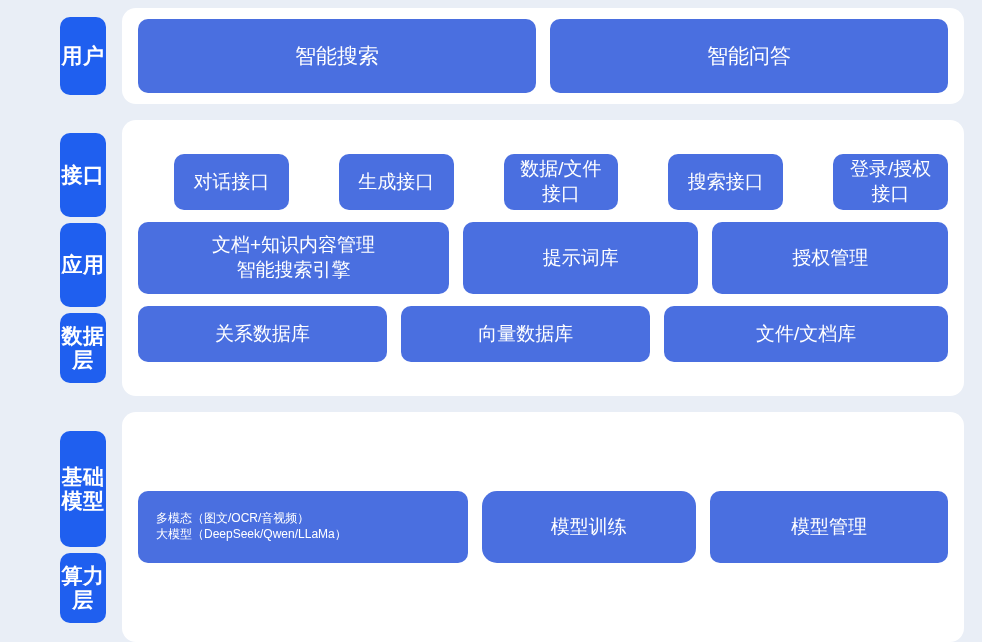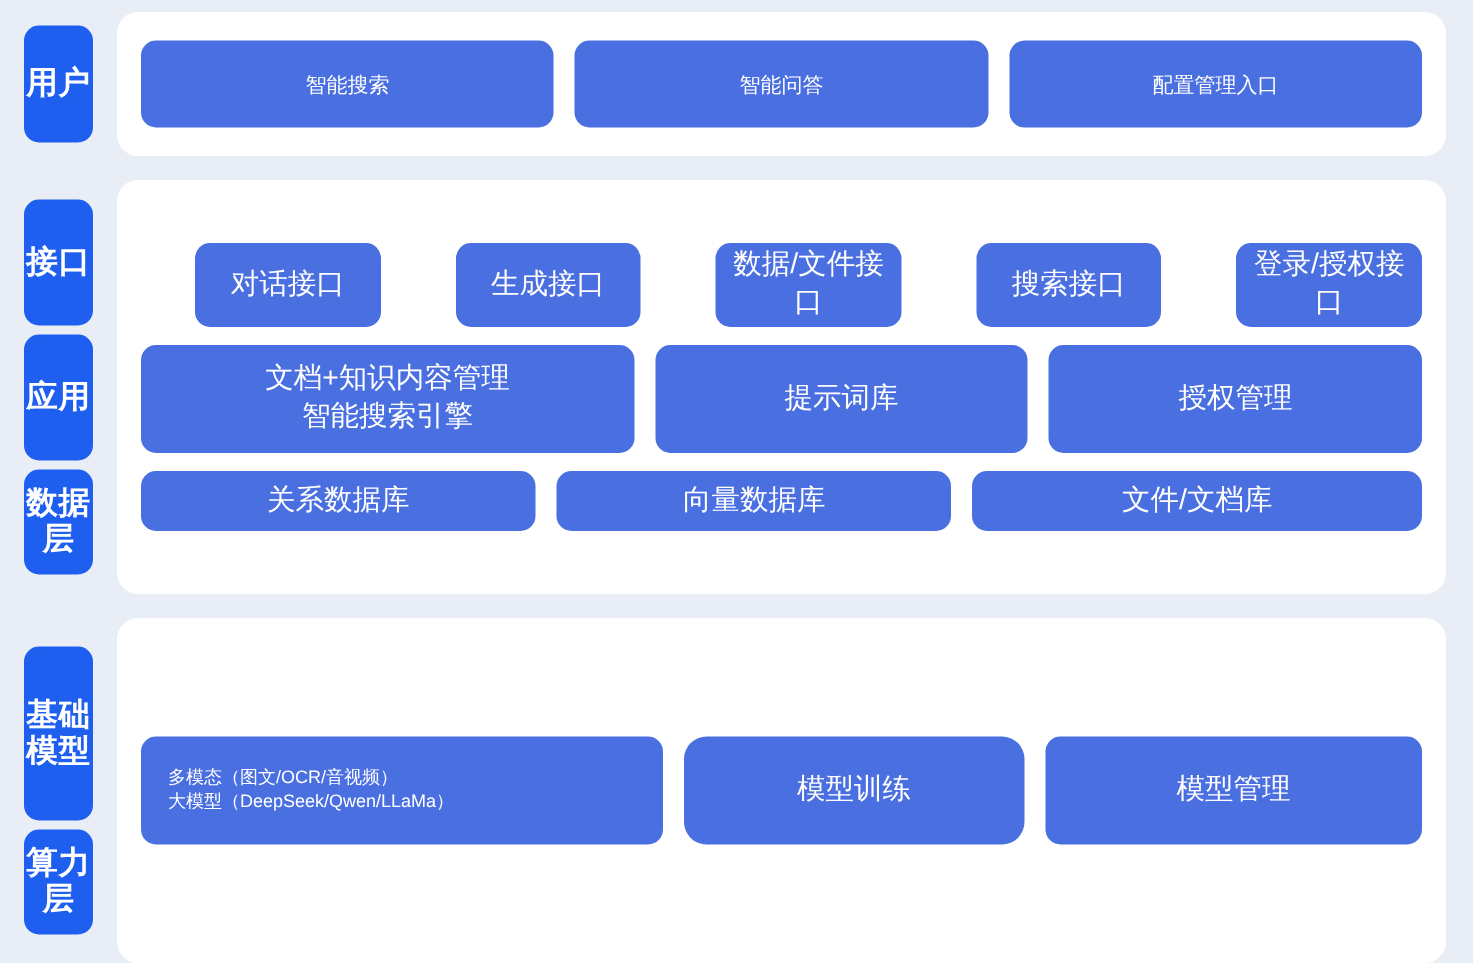--- a/index.html
+++ b/index.html
@@ -13,20 +13,21 @@
     font-family: "Liberation Sans", "DejaVu Sans", sans-serif;
     overflow: hidden;
   }
   .diagram {
     position: relative;
     width: 982px;
     height: 642px;
     box-sizing: border-box;
     display: flex;
     flex-direction: column;
+    padding-left: 44px;
   }
 
   
   .section {
     position: relative;
     display: flex;
     align-items: stretch;
     box-sizing: border-box;
   }
   .section.user-section   { height: 104px; padding-top: 8px; }
@@ -98,24 +99,24 @@
     display: flex;
     align-items: center;
     justify-content: center;
     text-align: center;
     font-size: 19px;
     line-height: 1.3;
     padding: 6px 10px;
     box-sizing: border-box;
     white-space: pre-line;
   }
-  .box.tall-user  { height: 58px; font-size: 14px; }
+  .box.tall-user  { height: 74px; font-size: 21px; }
   .box.r1         { height: 56px; margin-left: 36px; }
   .box.r2         { height: 72px; }
-  .box.r3         { height: 40px; }
+  .box.r3         { height: 56px; }
   .box.m1         { height: 72px; }
   .box.m2         { height: 76px; }
   .box.left-align {
     justify-content: flex-start;
     text-align: left;
     padding-left: 18px;
     font-size: 12px;
   }
 </style>
 </head>
@@ -124,21 +125,20 @@
 <div class="diagram">
 
   <div class="section user-section">
     <div class="label-rail">
       <div class="rail-label h-user">用户</div>
     </div>
     <div class="panel">
       <div class="row">
         <div class="box tall-user" style="flex:1 1 0;">智能搜索</div>
         <div class="box tall-user" style="flex:1 1 0;">智能问答</div>
-        <div class="box tall-user" style="flex:1 1 0;">配置管理入口</div>
       </div>
     </div>
   </div>
 
   <div class="section app-section">
     <div class="label-rail">
       <div class="rail-label h-two">接口</div>
       <div class="rail-label h-two">应用</div>
       <div class="rail-label h-three">数据层</div>
     </div>

